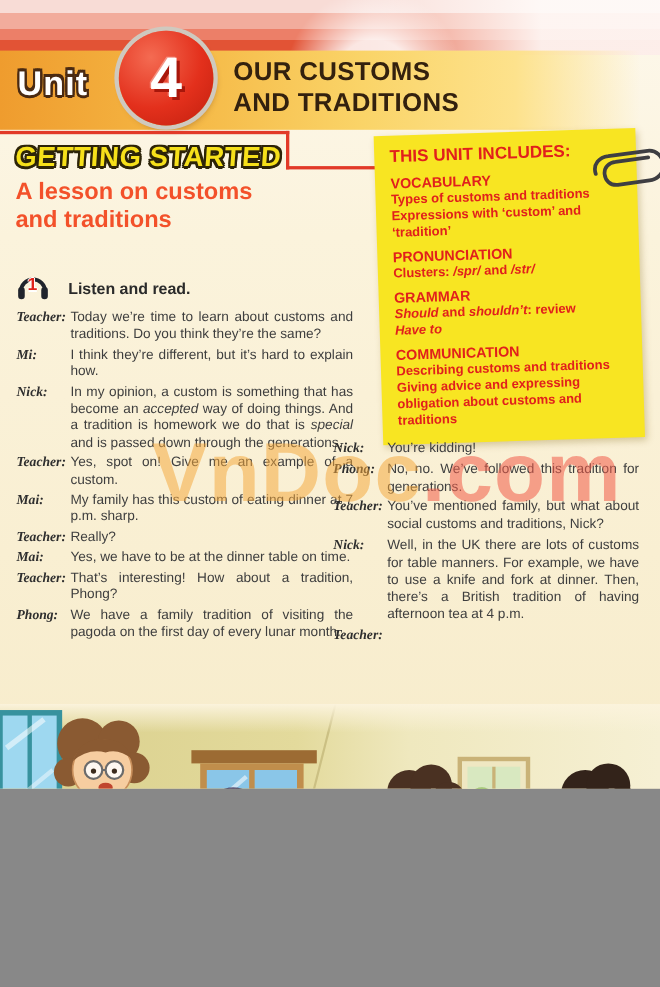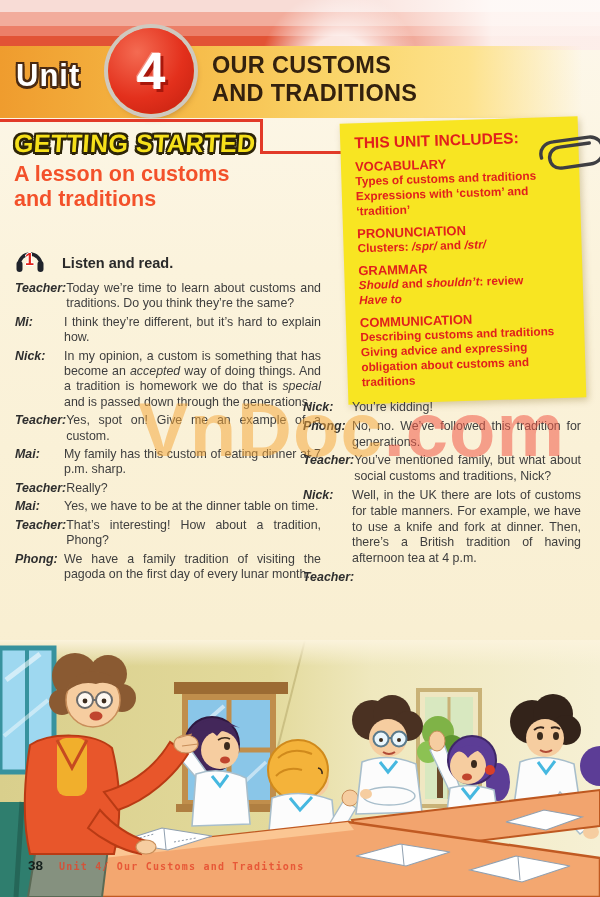--- a/index.html
+++ b/index.html
@@ -5,21 +5,21 @@
   :root{
     --band-orange:#EF9C2E; --band-yellow:#FDE28C; --accent-red:#E23A28;
     --circle-red:#E3301C; --title-brown:#33210E; --kicker-yellow:#F6E01A;
     --section-orange:#F3512A; --box-yellow:#F8E522; --box-red:#E1201C;
     --text-dark:#3E3E3E; --watermark-orange:#F5A83C; --watermark-red:#F25C4A;
     --footer-red:#E5452A; --page-cream:#FBF3DC;
   }
   *{margin:0;padding:0;box-sizing:border-box;}
   html,body{background:#888;}
   .page{
-    position:relative; width:600px; height:897px; overflow:hidden;
+    position:relative; width:600px; height:717px; overflow:hidden;
     margin:0 auto; background:linear-gradient(180deg,#FDF8EC 0%, #FBF3DC 30%, #F9EFD2 70%, #F7ECCB 100%);
     font-family:"Liberation Sans","DejaVu Sans",sans-serif;
   }
   
   .top-swirl{
     position:absolute;left:0;top:0;width:600px;height:50px;
     background:
       radial-gradient(circle at 340px 70px, rgba(255,255,255,.85) 0 34px, rgba(255,255,255,0) 80px),
       linear-gradient(90deg, rgba(255,255,255,0) 52%, rgba(255,251,249,.92) 82%),
       linear-gradient(180deg,#F8DCD6 0 12px,#F2AC9C 12px 26px,#EC7F68 26px 36px,#E25335 36px 50px);
@@ -80,21 +80,21 @@
   .hp-num{
     position:absolute;left:10px;top:4px;font-size:16px;font-weight:800;color:#E0231A;
     text-shadow:-1px 0 0 #fff,1px 0 0 #fff,0 1px 0 #fff,0 -1px 0 #fff;
   }
   .activity-label{font-size:14.5px;font-weight:700;color:#2A2A2A;margin-left:17px;margin-top:4px;}
   
   .dialogue{position:absolute;color:var(--text-dark);}
   .dlg-left {left:15px; top:281px; width:306px; font-size:12.4px; line-height:15.4px;}
   .dlg-right{left:303px;top:400px; width:278px; font-size:12.4px; line-height:15.8px;}
   .d-row{display:flex;margin-bottom:3px;}
-  .d-speaker{flex:0 0 49px;font-weight:bold;font-style:italic;color:#2E2E2E;}
+  .d-speaker{flex:0 0 49px;font-weight:bold;font-style:italic;color:#2E2E2E;font-family:Liberation Serif, serif;}
   .d-text{flex:1;text-align:justify;}
   
   .watermark{
     position:absolute;left:138px;top:386px;z-index:40;pointer-events:none;
     font-size:76px;font-weight:700;letter-spacing:1px;white-space:nowrap;
   }
   .wm-a{color:var(--watermark-orange);opacity:.52;}
   .wm-b{color:var(--watermark-red);opacity:.55;}
   
   .illustration{position:absolute;left:0;top:640px;width:600px;height:257px;}

